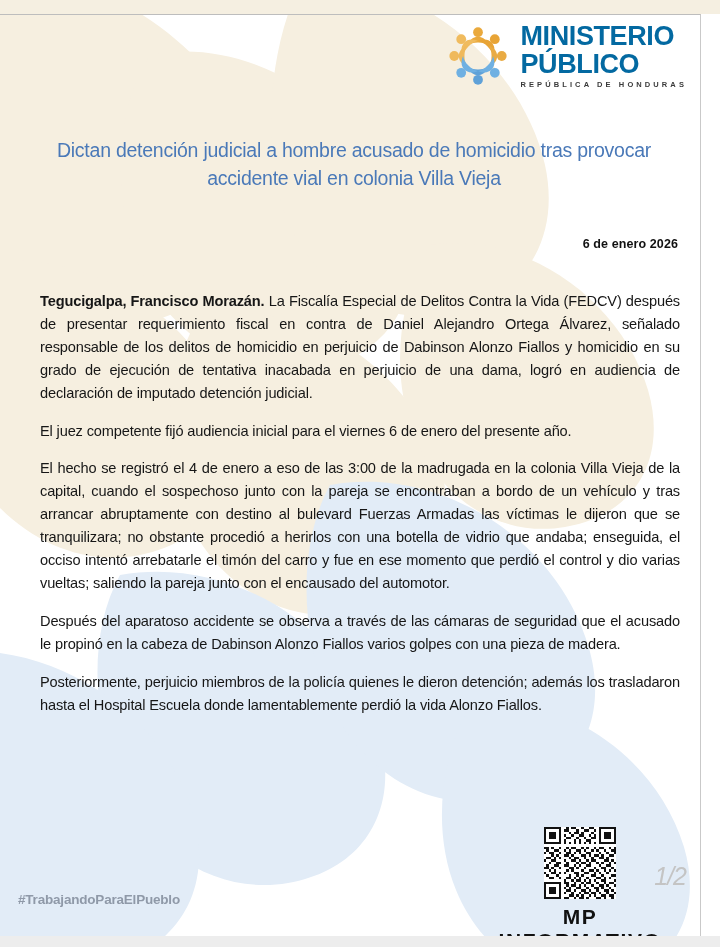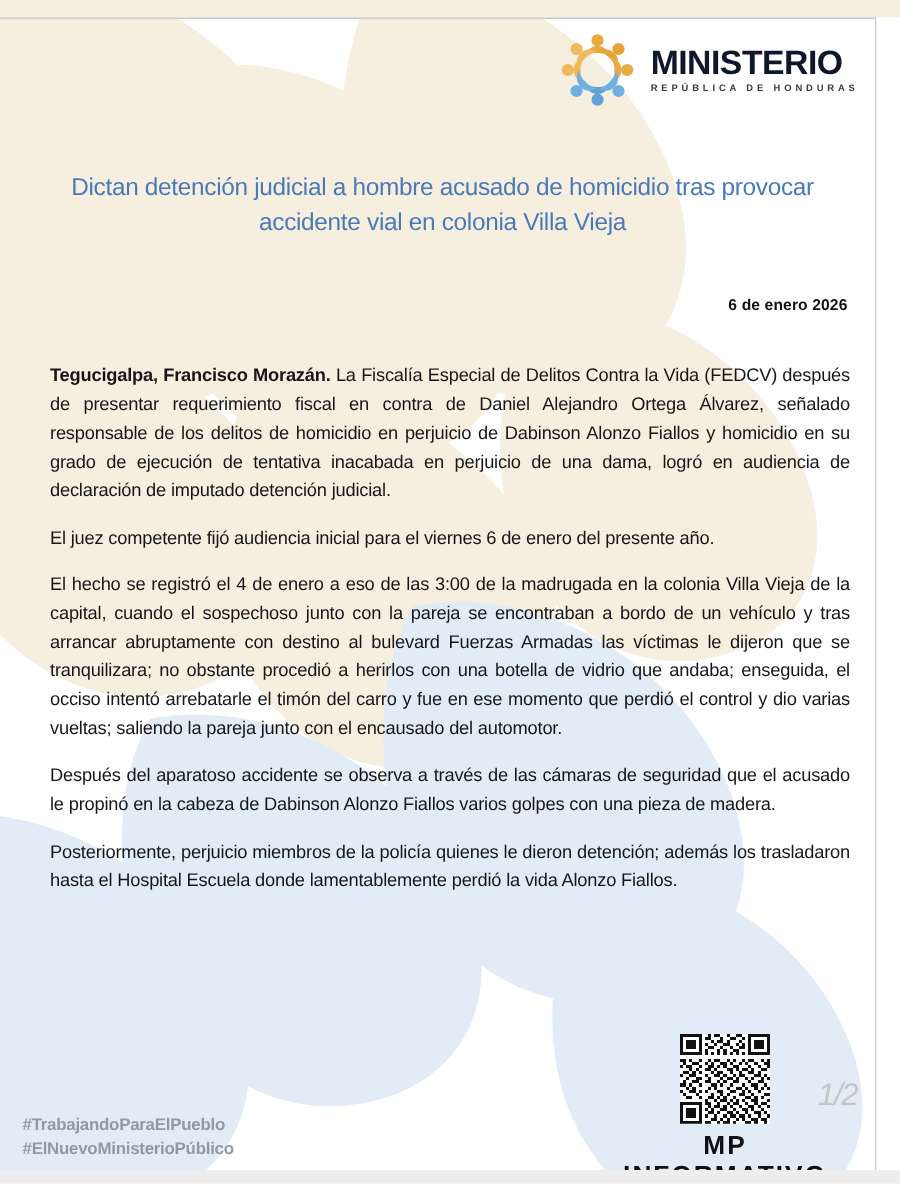--- a/index.html
+++ b/index.html
@@ -68,21 +68,21 @@
     align-items: center;
     gap: 10px;
   }
   .brandmark { width: 66px; height: 66px; display: block; }
   .brandtext { line-height: 1; }
   .brand-l1, .brand-l2 {
     font-family: "Liberation Sans", sans-serif;
     font-weight: bold;
     font-size: 27px;
     letter-spacing: -0.4px;
-    color: #0f172a;
+    color: #0369a1;
     display: block;
   }
   .brand-l2 { margin-top: 1px; }
   .brand-l3 {
     display: block;
     margin-top: 3px;
     font-size: 7.5px;
     font-weight: bold;
     letter-spacing: 3.1px;
     color: #3a3a3a;
@@ -267,39 +267,39 @@
             </g>
             <g transform="rotate(-135 50 50)">
               <circle cx="50" cy="14" r="7.4" fill="#6fb0e2"></circle>
               <path d="M34,34 C38,24 44,21 50,21 C56,21 62,24 66,34
                        C62,31 57,29.5 50,29.5 C43,29.5 38,31 34,34 Z" fill="#6fb0e2"></path>
             </g>
           </g>
         </svg>
         <div class="brandtext">
           <span class="brand-l1">MINISTERIO</span>
+          <span class="brand-l2">PÚBLICO</span>
           <span class="brand-l3">REPÚBLICA DE HONDURAS</span>
         </div>
       </div>
 
       <div class="headline">Dictan detención judicial a hombre acusado de homicidio tras provocar accidente vial en colonia Villa Vieja</div>
 
       <div class="dateline">6 de enero 2026</div>
 
       <div class="body-copy">
         <p><span class="lead">Tegucigalpa, Francisco Morazán.</span><span> La Fiscalía Especial de Delitos Contra la Vida (FEDCV) después de presentar requerimiento fiscal en contra de Daniel Alejandro Ortega Álvarez, señalado responsable de los delitos de homicidio en perjuicio de Dabinson Alonzo Fiallos y homicidio en su grado de ejecución de tentativa inacabada en perjuicio de una dama, logró en audiencia de declaración de imputado detención judicial.</span></p>
         <p>El juez competente fijó audiencia inicial para el viernes 6 de enero del presente año.</p>
         <p>El hecho se registró el 4 de enero a eso de las 3:00 de la madrugada en la colonia Villa Vieja de la capital, cuando el sospechoso junto con la pareja se encontraban a bordo de un vehículo y tras arrancar abruptamente con destino al bulevard Fuerzas Armadas las víctimas le dijeron que se tranquilizara; no obstante procedió  a herirlos con una botella de vidrio  que andaba; enseguida, el occiso intentó arrebatarle el timón del carro y fue en ese momento que perdió el control y dio varias vueltas; saliendo la pareja junto con el encausado del automotor.</p>
         <p>Después del aparatoso accidente se observa a través de las cámaras de seguridad que el acusado le propinó en la cabeza de Dabinson Alonzo Fiallos  varios golpes con una pieza de madera.</p>
         <p>Posteriormente, perjuicio miembros de la policía quienes le dieron detención; además los trasladaron hasta el Hospital Escuela donde lamentablemente perdió la vida Alonzo Fiallos.</p>
       </div>
 
       <div class="hashtags">
         <span>#TrabajandoParaElPueblo</span>
-        <span>#ElNuevoMinisterioPúblico</span>
       </div>
 
       <div class="informativo-block">
         <svg class="qr" viewBox="0 0 29 29" shape-rendering="crispEdges">
           <rect width="29" height="29" fill="#ffffff"></rect>
           <g fill="#111111">
 
             <path d="M0,0h7v7h-7z M1,1v5h5v-5z"></path>
               <rect x="2" y="2" width="3" height="3"></rect>
 

